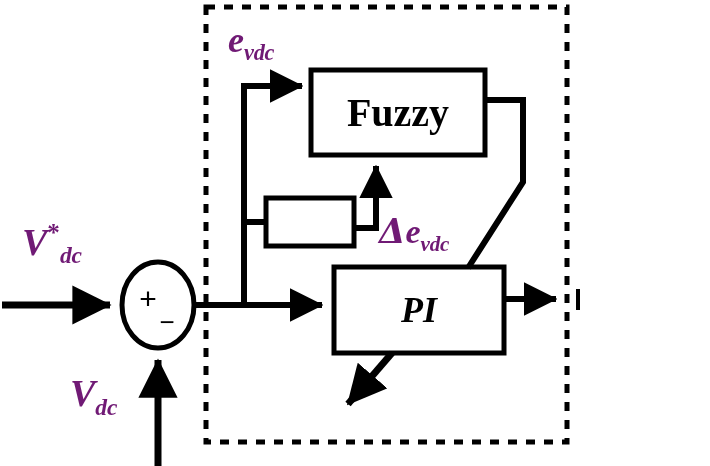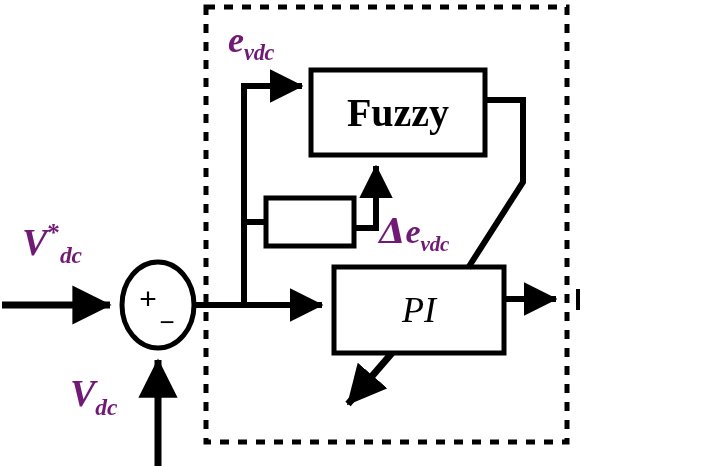--- a/index.html
+++ b/index.html
@@ -87,21 +87,21 @@
     font-family: "Liberation Serif", "DejaVu Serif", serif;
   }
   #text-dt {
     left: 266px; top: 198px; width: 88px; height: 48px;
     font-size: 34px; font-weight: bold; font-style: normal;
     letter-spacing: 2px;
     font-family: "Liberation Serif", "DejaVu Serif", serif;
   }
   #text-pi {
     left: 334px; top: 267px; width: 170px; height: 86px;
-    font-size: 36px; font-weight: normal; font-style: italic;
+    font-size: 36px; font-weight: bold; font-style: italic;
     font-family: "Liberation Serif", "DejaVu Serif", serif;
   }
   #text-plus {
     left: 133px; top: 284px; width: 30px; height: 30px;
     font-size: 30px; font-weight: normal; font-style: normal;
     font-family: "Liberation Sans", "DejaVu Sans", sans-serif;
   }
   #text-minus {
     left: 155px; top: 310px; width: 24px; height: 24px;
     font-size: 26px; font-weight: normal; font-style: normal;

